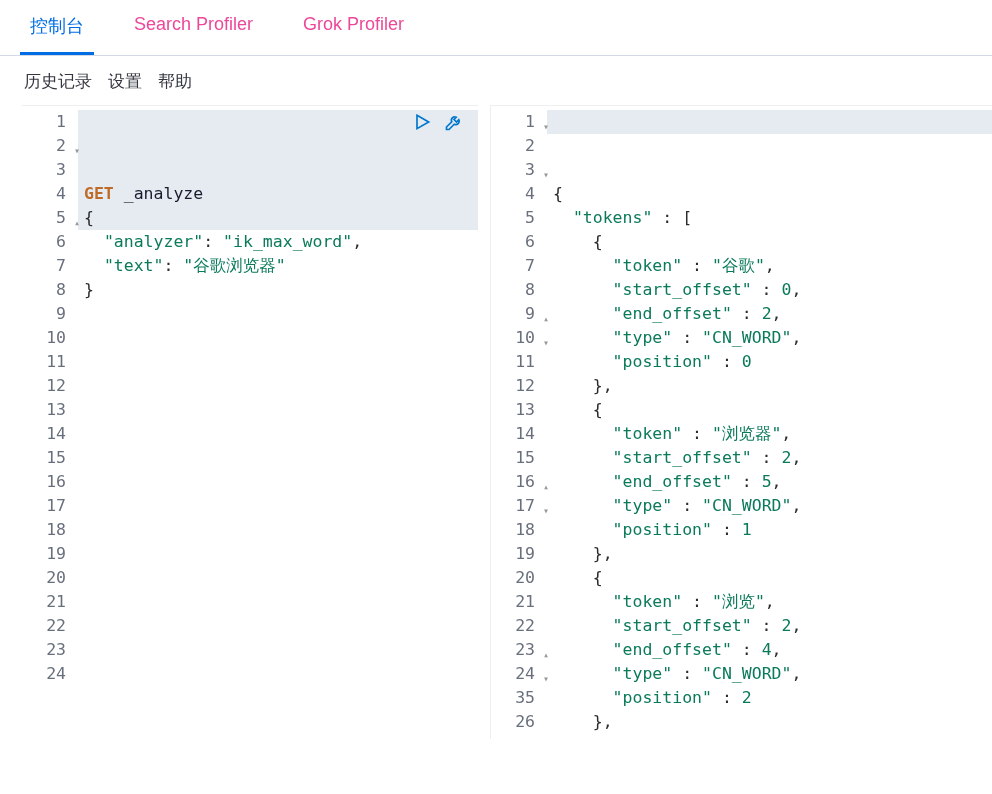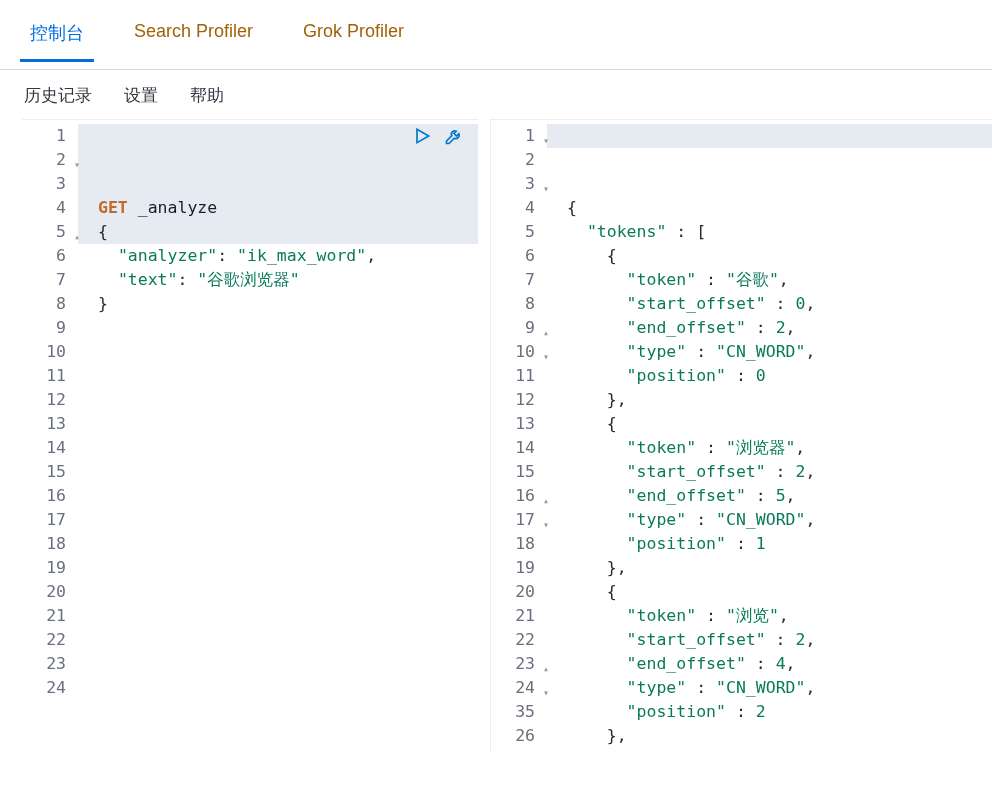--- a/index.html
+++ b/index.html
@@ -6,38 +6,38 @@
     body {
       font-family: -apple-system, BlinkMacSystemFont, "Segoe UI", Helvetica, Arial, sans-serif;
       background: #fff;
       width: 992px;
       height: 794px;
       overflow: hidden;
     }
     .tabs {
       display: flex;
       border-bottom: 1px solid #d3dae6;
-      padding: 7px 20px;
+      padding: 0 20px;
       gap: 30px;
     }
     .tab {
       padding: 14px 10px;
       font-size: 18px;
-      color: #a16207;
+      color: #ec4899;
       cursor: pointer;
       border-bottom: 3px solid transparent;
     }
     .tab.active {
       color: #006de4;
       border-bottom-color: #006de4;
     }
     .subtabs {
       display: flex;
       padding: 14px 24px 6px 24px;
-      gap: 32px;
+      gap: 16px;
     }
     .subtab {
       font-size: 17px;
       color: #343741;
       cursor: pointer;
     }
     .editors {
       display: flex;
       padding: 6px 0 0 22px;
       height: 640px;
@@ -82,21 +82,20 @@
       color: #999;
     }
     .code {
       flex: 1;
       padding: 4px 0 0 6px;
       white-space: pre;
       position: relative;
     }
     .code-line {
       height: 24px;
-      margin-left: 14px;
     }
     .hl-bg {
       position: absolute;
       left: 0; right: 0;
       background: #e6ebf2;
       height: 120px;
       top: 4px;
       z-index: -1;
     }
     .hl-bg-out {

